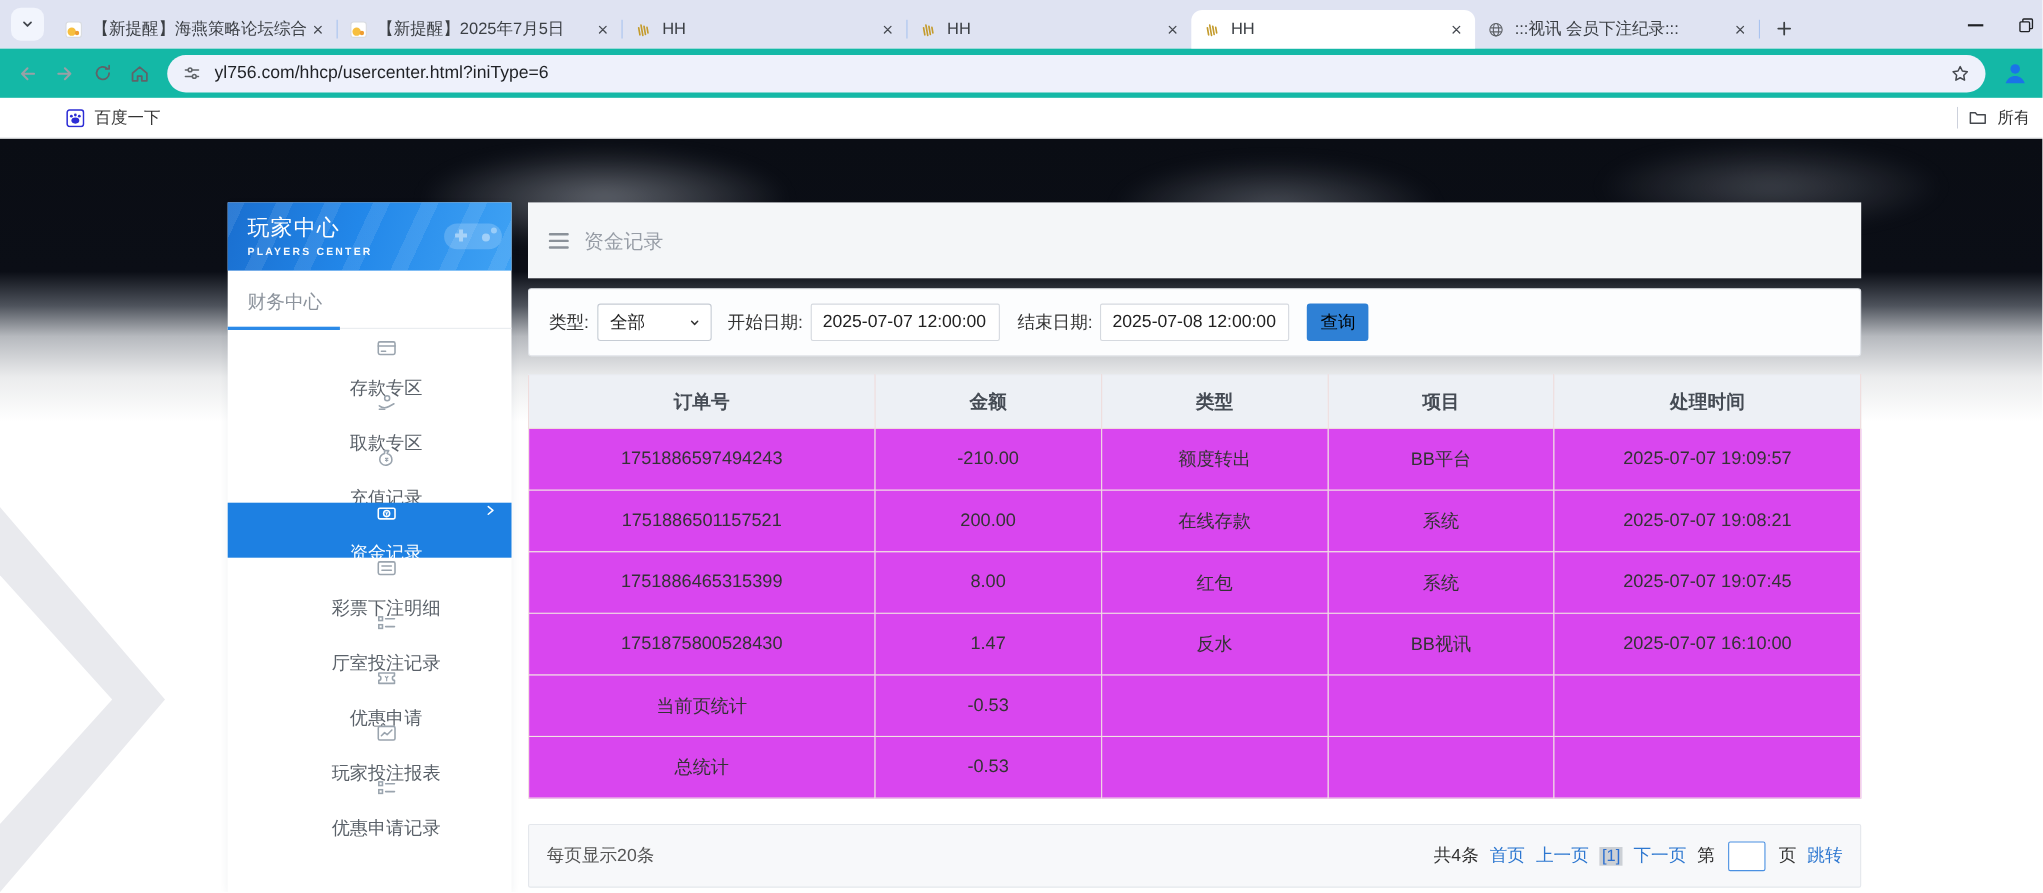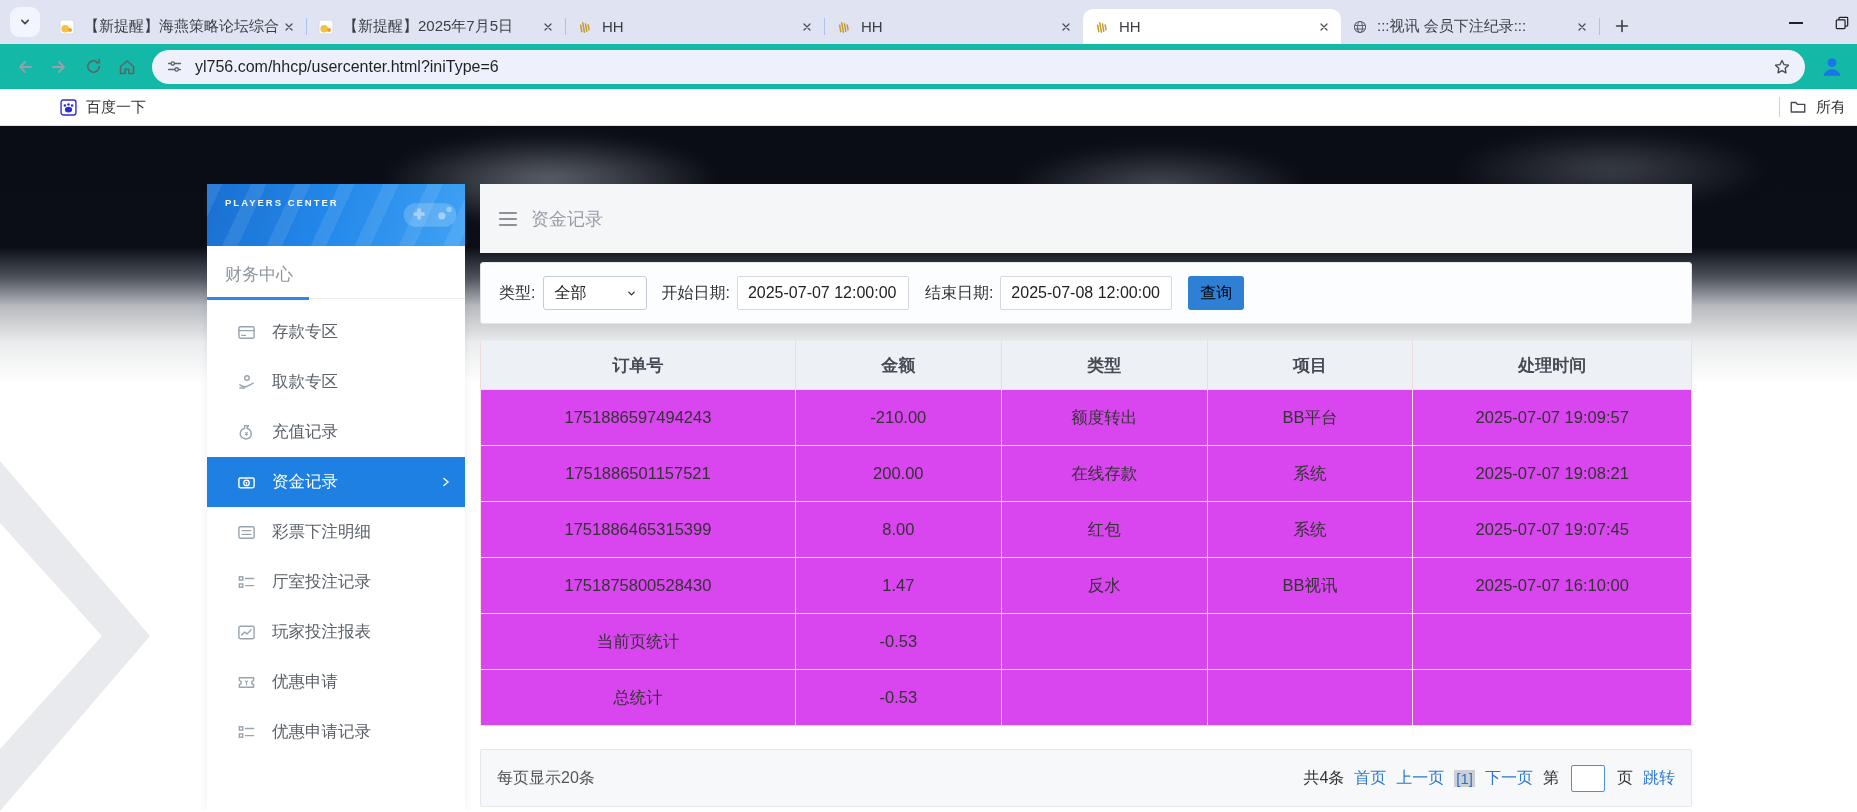--- a/index.html
+++ b/index.html
@@ -54,21 +54,21 @@
   .side-header { position:relative; height:62px; overflow:hidden; padding:10px 0 0 18px; color:#fff;
     background:linear-gradient(105deg,#1a6fd0 0%,#2287e9 45%,#3fa2f4 100%); }
   .side-header::before { content:""; position:absolute; inset:0;
     background:repeating-linear-gradient(115deg, rgba(255,255,255,.09) 0 14px, transparent 14px 40px); }
   .side-title { position:relative; font-size:20px; letter-spacing:1px; }
   .side-sub { position:relative; font-size:9.5px; letter-spacing:2px; margin-top:3px; opacity:.95; font-weight:bold; }
   .pad-icon { position:absolute; right:6px; top:10px; opacity:.85; }
   .side-section { position:relative; padding:17px 18px 12px; font-size:17px; color:#8d949d; border-bottom:1px solid #e8ebef; }
   .side-section::after { content:""; position:absolute; left:0; bottom:-2px; width:102px; height:3px; background:#2b8ae8; }
   .menu { padding-top:8px; }
-  .mi { position:relative; height:50px; display:flex; align-items:center; gap:16px; padding-left:30px; font-size:16.5px; color:#5a6169; cursor:pointer; }
+  .mi { position:relative; height:50px; display:flex; align-items:center; gap:16px; padding-left:30px; font-size:16.5px; color:#5a6169; cursor:pointer;flex-direction:column; }
   .mi .mico { color:#9aa4ae; }
   .mi.active { background:#1d80e2; color:#fff; }
   .mi.active .mico { color:#fff; }
   .mi .chev { position:absolute; right:12px; display:none; color:#fff; }
   .mi.active .chev { display:flex; }
 
   
   .main { position:absolute; left:480px; top:58px; width:1212px; z-index:2; }
   .m-header { height:69px; background:#f4f6f8; display:flex; align-items:center; gap:13px; padding-left:18px; font-size:18px; color:#979da6; }
   .filterbox { margin-top:9px; height:62px; background:#fcfdfe; border:1px solid #e2e5ea; border-radius:3px;
@@ -319,20 +319,21 @@
   <div class="banner">
     <span class="glow glow1"></span>
     <span class="glow glow2"></span>
     <span class="glow glow3"></span>
   </div>
   <span class="wm1"></span>
   <span class="wm2"></span>
 
   <div class="sidebar">
     <div class="side-header">
+      <div class="side-title">玩家中心</div>
       <div class="side-sub">PLAYERS CENTER</div>
       <span class="ico pad-icon">
         <svg width="58" height="40" viewBox="0 0 64 40">
             <path d="M16 8h32a13 13 0 0 1 0 26H16A13 13 0 0 1 16 8z" fill="rgba(255,255,255,.22)"></path>
             <circle cx="45" cy="22" r="4" fill="rgba(255,255,255,.5)"></circle>
             <circle cx="53" cy="15" r="3" fill="rgba(255,255,255,.45)"></circle>
             <path d="M14 18h4v-4h4v4h4v4h-4v4h-4v-4h-4z" fill="rgba(255,255,255,.5)"></path>
           </svg>
       </span>
     </div>
@@ -397,35 +398,35 @@
           <svg width="19" height="19" viewBox="0 0 20 20" fill="none" stroke="currentColor" stroke-width="1.5" stroke-linecap="round">
               <rect x="2.5" y="4" width="3.5" height="3.5"></rect>
               <rect x="2.5" y="11.5" width="3.5" height="3.5"></rect>
               <path d="M9 5.8h8.5M9 13.3h8.5"></path>
             </svg>
         </span>
         <span>厅室投注记录</span>
       </div>
       <div class="mi">
         <span class="ico mico">
+          <svg width="19" height="19" viewBox="0 0 20 20" fill="none" stroke="currentColor" stroke-width="1.5" stroke-linejoin="round">
+              <path d="M2.5 5h15v3a2 2 0 0 0 0 4v3h-15v-3a2 2 0 0 0 0-4z"></path>
+              <path d="M8.5 8l1.5 2 1.5-2M10 10v3" stroke-width="1.1"></path>
+            </svg>
+        </span>
+        <span>优惠申请</span>
+      </div>
+      <div class="mi">
+        <span class="ico mico">
           <svg width="19" height="19" viewBox="0 0 20 20" fill="none" stroke="currentColor" stroke-width="1.5" stroke-linecap="round" stroke-linejoin="round">
               <rect x="2" y="3.5" width="16" height="13" rx="1.5"></rect>
               <path d="M5 12.5l3-3 2.5 2 4.5-4.5"></path>
             </svg>
         </span>
         <span>玩家投注报表</span>
-      </div>
-      <div class="mi">
-        <span class="ico mico">
-          <svg width="19" height="19" viewBox="0 0 20 20" fill="none" stroke="currentColor" stroke-width="1.5" stroke-linejoin="round">
-              <path d="M2.5 5h15v3a2 2 0 0 0 0 4v3h-15v-3a2 2 0 0 0 0-4z"></path>
-              <path d="M8.5 8l1.5 2 1.5-2M10 10v3" stroke-width="1.1"></path>
-            </svg>
-        </span>
-        <span>优惠申请</span>
       </div>
       <div class="mi">
         <span class="ico mico">
           <svg width="19" height="19" viewBox="0 0 20 20" fill="none" stroke="currentColor" stroke-width="1.5" stroke-linecap="round">
               <rect x="2.5" y="4" width="3.5" height="3.5"></rect>
               <rect x="2.5" y="11.5" width="3.5" height="3.5"></rect>
               <path d="M9 5.8h8.5M9 13.3h8.5"></path>
             </svg>
         </span>
         <span>优惠申请记录</span>

